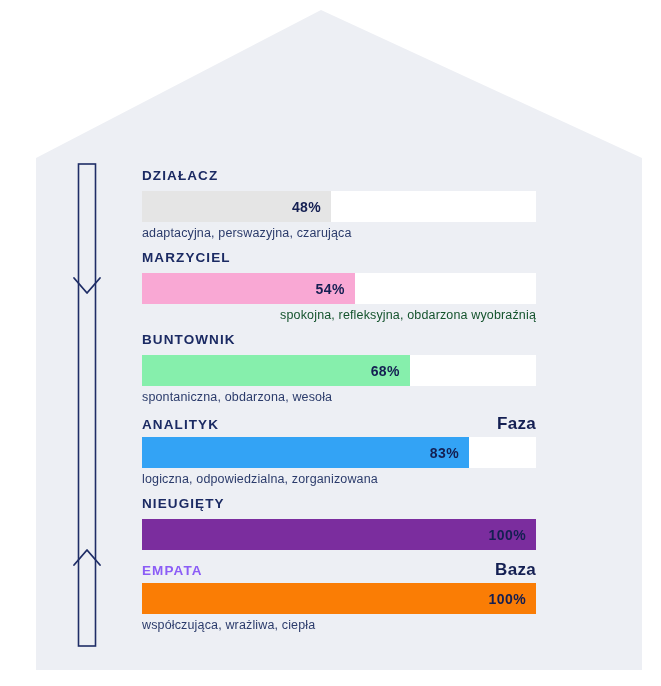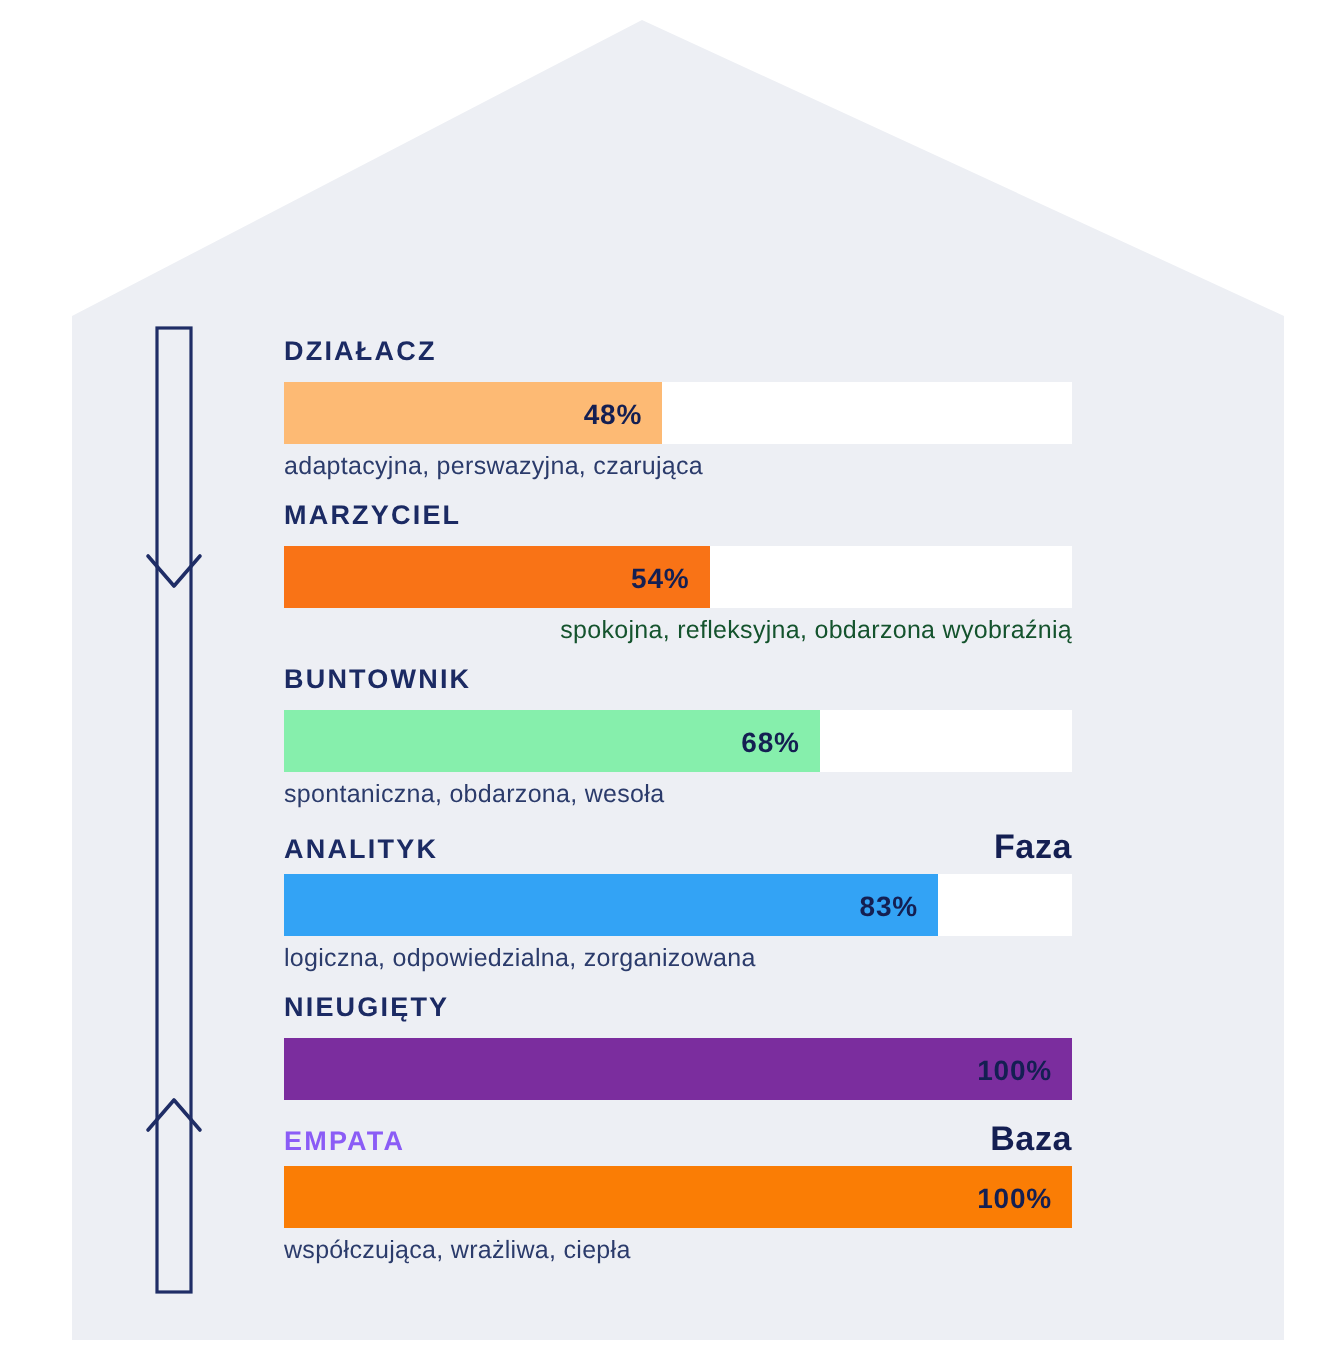--- a/index.html
+++ b/index.html
@@ -113,33 +113,33 @@
     <polyline points="8,405 21,390 34,405" fill="none" stroke="#1f2d66" stroke-width="1.8" stroke-linecap="round" stroke-linejoin="round"></polyline>
   </svg>
 
   <div id="rows">
       <div class="row">
         <div class="row-head">
           <span class="row-title" style="color: rgb(27, 42, 99);">DZIAŁACZ</span>
           <span class="phase-tag hidden"></span>
         </div>
         <div class="track" style="background: rgb(255, 255, 255);">
-          <div class="fill" style="width: 48%; background: #fdba74; justify-content: flex-end;">
+          <div class="fill" style="width: 48%; background: #e5e5e5; justify-content: flex-end;">
             <span class="pct">48%</span>
           </div>
         </div>
         <div class="traits" style="color: rgb(43, 59, 107);">adaptacyjna, perswazyjna, czarująca</div>
       </div>
       <div class="row">
         <div class="row-head">
           <span class="row-title" style="color: rgb(27, 42, 99);">MARZYCIEL</span>
           <span class="phase-tag hidden"></span>
         </div>
         <div class="track" style="background: rgb(255, 255, 255);">
-          <div class="fill" style="width: 54%; background: #f97316;">
+          <div class="fill" style="width: 54%; background: #f9a8d4;">
             <span class="pct">54%</span>
           </div>
         </div>
         <div class="traits" style="color: #14532d; text-align: right;">spokojna, refleksyjna, obdarzona wyobraźnią</div>
       </div>
       <div class="row">
         <div class="row-head">
           <span class="row-title" style="color: rgb(27, 42, 99);">BUNTOWNIK</span>
           <span class="phase-tag hidden"></span>
         </div>

